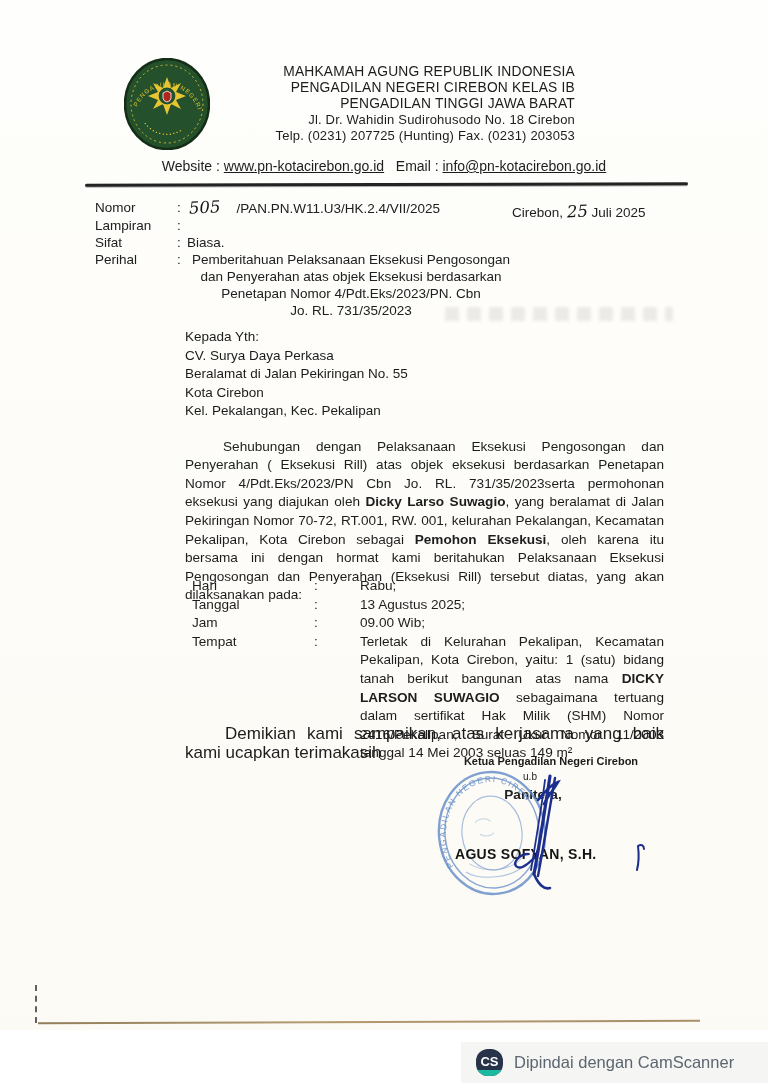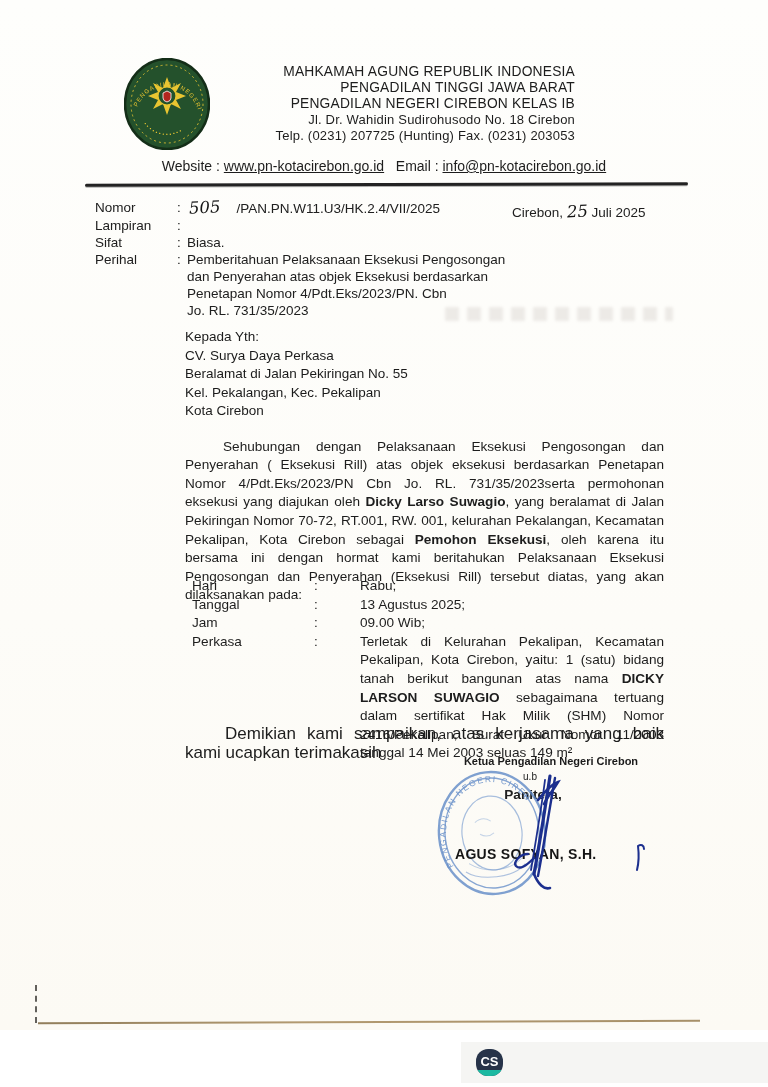--- a/index.html
+++ b/index.html
@@ -21,21 +21,21 @@
   .lh-website .u{text-decoration:underline;}
   .divider{position:absolute;left:85px;top:183px;width:603px;height:3px;
            background:#232323;border-radius:2px;transform:rotate(-0.15deg);
            box-shadow:0 1px 0 rgba(35,35,35,.35);}
   
   .meta{position:absolute;left:95px;top:199px;width:420px;font-size:13.5px;line-height:17px;}
   .meta-row{display:grid;grid-template-columns:82px 10px auto;}
   .hand{font-family:"DejaVu Serif",serif;font-style:italic;font-size:16.5px;
         display:inline-block;transform:rotate(-3deg);color:#151515;}
   .nomor-hand{margin-right:16px;margin-left:2px;}
-  .perihal-lines div{line-height:17px;}
+  .perihal-lines div{line-height:17px;text-align:center;}
   .citydate{position:absolute;left:512px;top:202px;font-size:13.5px;color:#1d1d1d;white-space:nowrap;}
   
   .recipient{position:absolute;left:185px;top:328px;font-size:13.5px;line-height:18.5px;color:#1b1b1b;}
   
   .bodyp{position:absolute;left:185px;top:424px;width:479px;text-align:justify;
          font-size:13.6px;line-height:18.6px;color:#1d1d1d;text-indent:38px;}
   b.inkbold{font-weight:bold;}
   
   .schedule{position:absolute;left:192px;top:577px;width:472px;font-size:13.6px;line-height:18.6px;color:#1d1d1d;}
   .sch-row{display:grid;grid-template-columns:90px 14px auto;gap:32px;}
@@ -82,22 +82,22 @@
         <path d="M0,-5 L4,-3 L4,2 Q4,5 0,6 Q-4,5 -4,2 L-4,-3 Z" fill="#b3261e" stroke="#fff" stroke-width="0.8"></path>
       </g>
       <path id="arcTop" d="M 12,52 A 33 36 0 0 1 74,52" fill="none"></path>
       <text font-size="6" fill="#e9c531" letter-spacing="1"><textPath href="#arcTop" startOffset="4%">PENGADILAN NEGERI CIREBON</textPath></text>
       <path id="arcBot" d="M 16,60 A 30 32 0 0 0 70,60" fill="none"></path>
       <text font-size="5" fill="#e9c531" letter-spacing="2"><textPath href="#arcBot" startOffset="10%">••••••••••••</textPath></text>
     </svg>
 
     <div class="lh-text">
       <div>MAHKAMAH AGUNG REPUBLIK INDONESIA</div>
+      <div>PENGADILAN NEGERI CIREBON KELAS IB</div>
       <div>PENGADILAN TINGGI JAWA BARAT</div>
-      <div>PENGADILAN NEGERI CIREBON KELAS IB</div>
       <div class="small">Jl. Dr. Wahidin Sudirohusodo No. 18 Cirebon</div>
       <div class="small">Telp. (0231) 207725 (Hunting) Fax. (0231) 203053</div>
     </div>
 
     <div class="lh-website">
       <span>Website : </span><span class="u">www.pn-kotacirebon.go.id</span>&nbsp;&nbsp;
       <span>Email : </span><span class="u">info@pn-kotacirebon.go.id</span>
     </div>
 
     <div class="divider"></div>
@@ -135,22 +135,22 @@
       <span class="hand">25</span>
       <span>Juli 2025</span>
     </div>
 
     <div class="ghost"></div>
 
     <div class="recipient">
       <div>Kepada Yth:</div>
       <div>CV. Surya Daya Perkasa</div>
       <div>Beralamat di Jalan Pekiringan No. 55</div>
+      <div>Kota Cirebon</div>
       <div>Kel. Pekalangan, Kec. Pekalipan</div>
-      <div>Kota Cirebon</div>
     </div>
 
     <p class="bodyp"><span>Sehubungan dengan Pelaksanaan Eksekusi Pengosongan dan Penyerahan ( Eksekusi Rill) atas objek eksekusi berdasarkan Penetapan Nomor 4/Pdt.Eks/2023/PN Cbn Jo. RL. 731/35/2023serta permohonan eksekusi yang diajukan oleh </span><b class="inkbold">Dicky Larso Suwagio</b><span>, yang beralamat di Jalan Pekiringan Nomor 70-72, RT.001, RW. 001, kelurahan Pekalangan, Kecamatan Pekalipan, Kota Cirebon sebagai </span><b class="inkbold">Pemohon Eksekusi</b><span>, oleh karena itu bersama ini dengan hormat kami beritahukan Pelaksanaan Eksekusi Pengosongan dan Penyerahan (Eksekusi Rill) tersebut diatas, yang akan dilaksanakan pada:</span></p>
 
     <div class="schedule">
       <div class="sch-row">
         <span>Hari</span>
         <span>:</span>
         <span>Rabu;</span>
       </div>
@@ -158,21 +158,21 @@
         <span>Tanggal</span>
         <span>:</span>
         <span>13 Agustus 2025;</span>
       </div>
       <div class="sch-row">
         <span>Jam</span>
         <span>:</span>
         <span>09.00 Wib;</span>
       </div>
       <div class="sch-row">
-        <span>Perkasa</span>
+        <span>Tempat</span>
         <span>:</span>
         <span class="val"><span>Terletak di Kelurahan Pekalipan, Kecamatan Pekalipan, Kota Cirebon, yaitu: 1 (satu) bidang tanah berikut bangunan atas nama </span><b class="inkbold">DICKY LARSON SUWAGIO</b><span> sebagaimana tertuang dalam sertifikat Hak Milik (SHM) Nomor 2416/Pekalipan, Surat Ukur Nomor 11/2003 tanggal 14 Mei 2003 seluas 149 m²</span></span>
       </div>
     </div>
 
     <p class="closing">Demikian kami sampaikan, atas kerjasama yang baik kami ucapkan terimakasih</p>
 
     <div class="sig-title">Ketua Pengadilan Negeri Cirebon</div>
     <div class="sig-ub">u.b</div>
     <div class="sig-role">Panitera,</div>
@@ -206,14 +206,15 @@
 
     <div class="page-edge-bottom"></div>
     <div class="page-edge-corner"></div>
   </div>
 
   <div class="cs-bar">
     <div class="cs-icon">
       <div class="accent"></div>
       <div class="glyph">CS</div>
     </div>
+    <div class="cs-text">Dipindai dengan CamScanner</div>
   </div>
 </div>
 
 </body></html>

